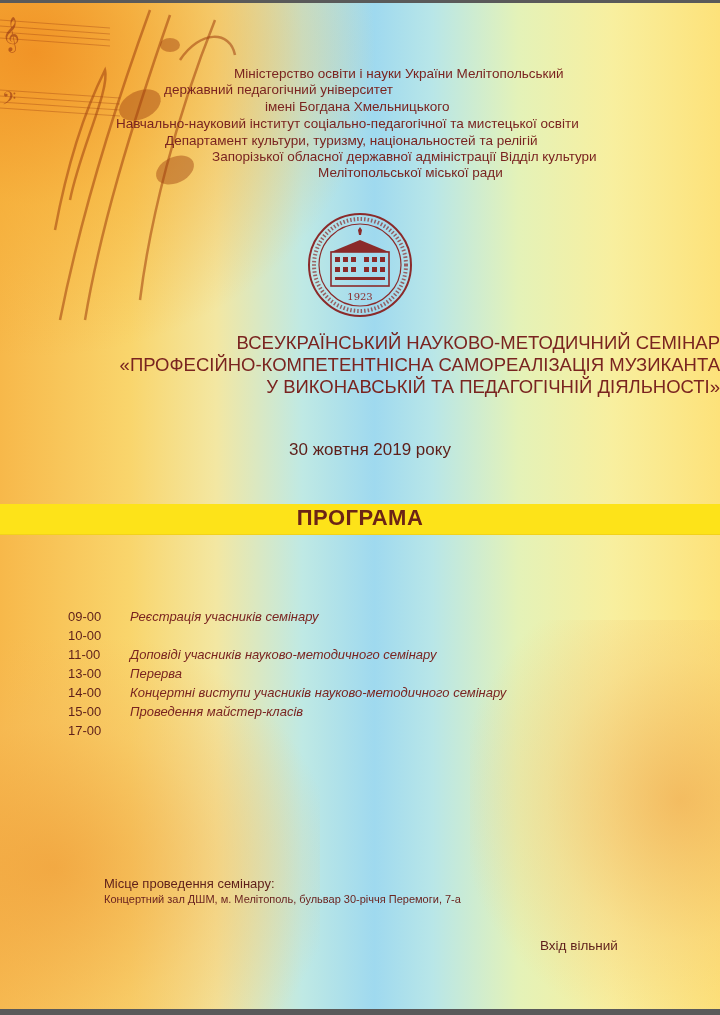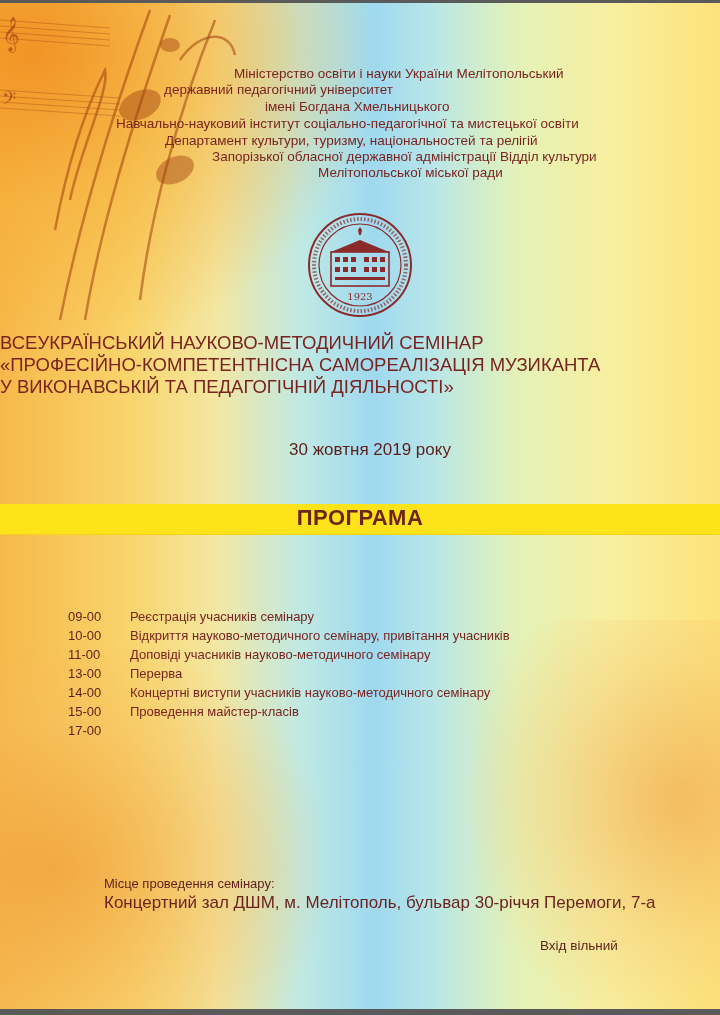--- a/index.html
+++ b/index.html
@@ -11,32 +11,32 @@
   .botbar { position: absolute; left: 0; bottom: 0; width: 720px; height: 6px; background: #5a5a5a; }
   .glow-tl { position: absolute; left: -80px; top: -80px; width: 460px; height: 440px;
     background: radial-gradient(ellipse at 25% 30%, rgba(240,140,30,0.85) 0%, rgba(245,170,50,0.55) 35%, rgba(250,200,90,0) 70%); }
   .glow-bl { position: absolute; left: -60px; top: 640px; width: 380px; height: 380px;
     background: radial-gradient(ellipse at 30% 60%, rgba(240,160,60,0.75) 0%, rgba(245,185,90,0.4) 45%, rgba(250,210,120,0) 75%); }
   .glow-br { position: absolute; left: 470px; top: 620px; width: 300px; height: 400px;
     background: radial-gradient(ellipse at 70% 45%, rgba(240,170,80,0.7) 0%, rgba(245,195,110,0.35) 45%, rgba(250,220,140,0) 75%); }
   .deco { position: absolute; left: 0; top: 0; }
   .hl { position: absolute; white-space: nowrap; font-size: 13.5px; line-height: 17px; color: #7a2420; }
   .logo { position: absolute; left: 307px; top: 212px; width: 106px; height: 106px; }
-  .title { position: absolute; left: 0; top: 332px; width: 720px; text-align: left; font-size: 18.5px; line-height: 22px; color: #7a2420; }
+  .title { position: absolute; left: 0; top: 332px; width: 720px; text-align: right; font-size: 18.5px; line-height: 22px; color: #7a2420; }
   .title div { white-space: nowrap; }
   .date { position: absolute; left: 0; top: 440px; width: 740px; text-align: center; font-size: 17px; color: #5e1f1a; }
   .band { position: absolute; left: 0; top: 504px; width: 720px; height: 30px; background: #fde319;
     box-shadow: 0 1px 0 #f2d21a; }
   .band-label { position: absolute; left: 0; top: 505px; width: 720px; text-align: center; font-size: 22px; font-weight: bold; color: #6b2416; letter-spacing: 0.5px; }
   .schedule { position: absolute; left: 68px; top: 607px; }
   .row { height: 19px; display: flex; font-size: 13px; line-height: 19px; white-space: nowrap; }
   .time { width: 62px; color: #5e1f1a; }
-  .event { color: #7a2420; }
+  .event { color: #7a2420; font-style: italic; }
   .venue-label { position: absolute; left: 104px; top: 876px; font-size: 13px; color: #5e1f1a; white-space: nowrap; }
-  .venue-addr { position: absolute; left: 104px; top: 893px; font-size: 17px; color: #6b2420; white-space: nowrap; }
+  .venue-addr { position: absolute; left: 104px; top: 893px; font-size: 11px; color: #6b2420; white-space: nowrap; }
   .entry { position: absolute; left: 540px; top: 938px; font-size: 13.5px; color: #5e1f1a; white-space: nowrap; }
 </style>
 </head>
 <body>
 
 <div class="page">
   <div class="glow-tl"></div>
   <div class="glow-bl"></div>
   <div class="glow-br"></div>
 
@@ -115,21 +115,20 @@
   <div class="band"></div>
   <div class="band-label">ПРОГРАМА</div>
 
   <div class="schedule">
     <div class="row">
         <span class="time">09-00</span>
         <span class="event">Реєстрація учасників семінару</span>
       </div>
     <div class="row">
         <span class="time">10-00</span>
-        <span class="event">Відкриття науково-методичного семінару, привітання учасників</span>
       </div>
     <div class="row">
         <span class="time">11-00</span>
         <span class="event">Доповіді учасників науково-методичного семінару</span>
       </div>
     <div class="row">
         <span class="time">13-00</span>
         <span class="event">Перерва</span>
       </div>
     <div class="row">

